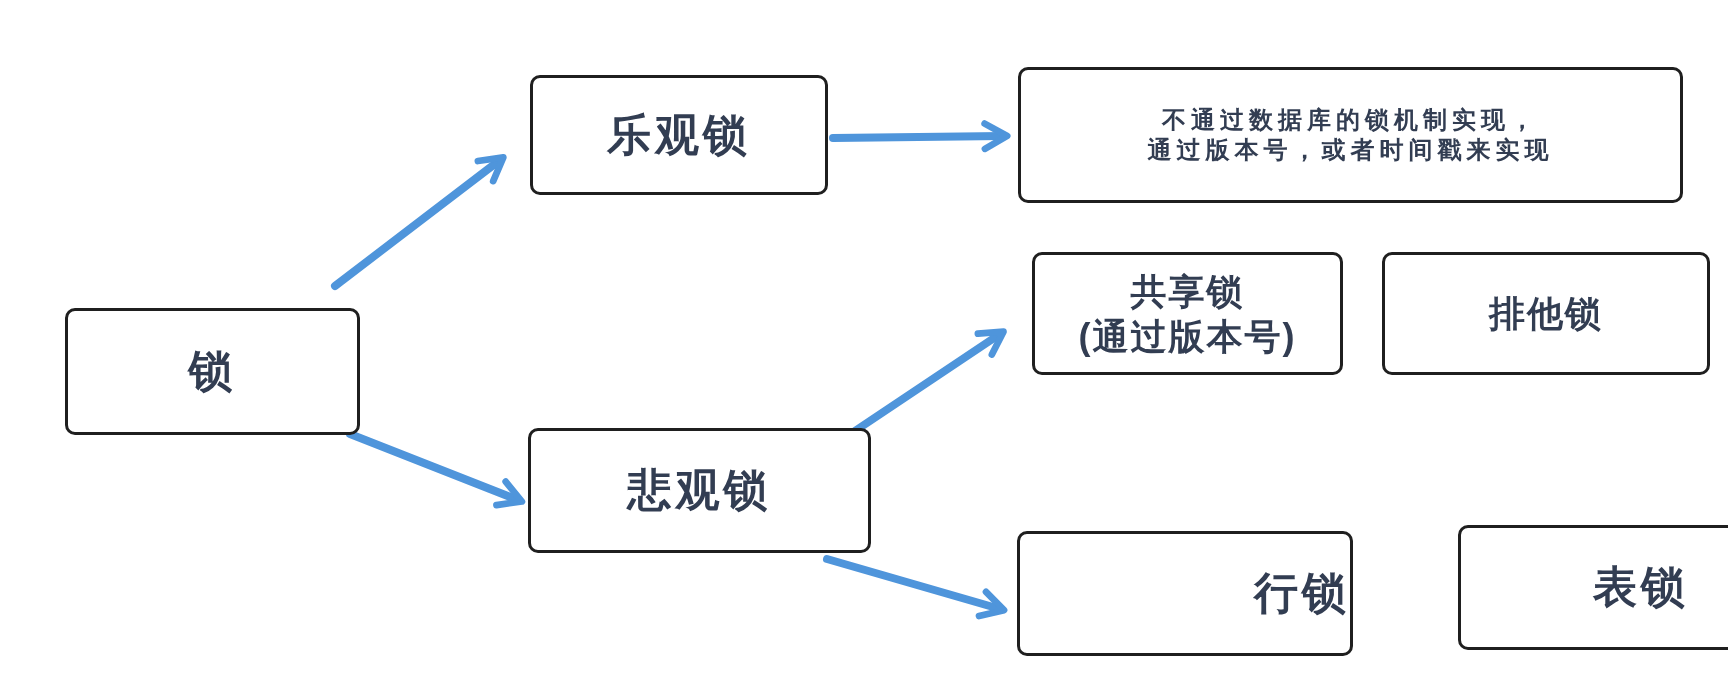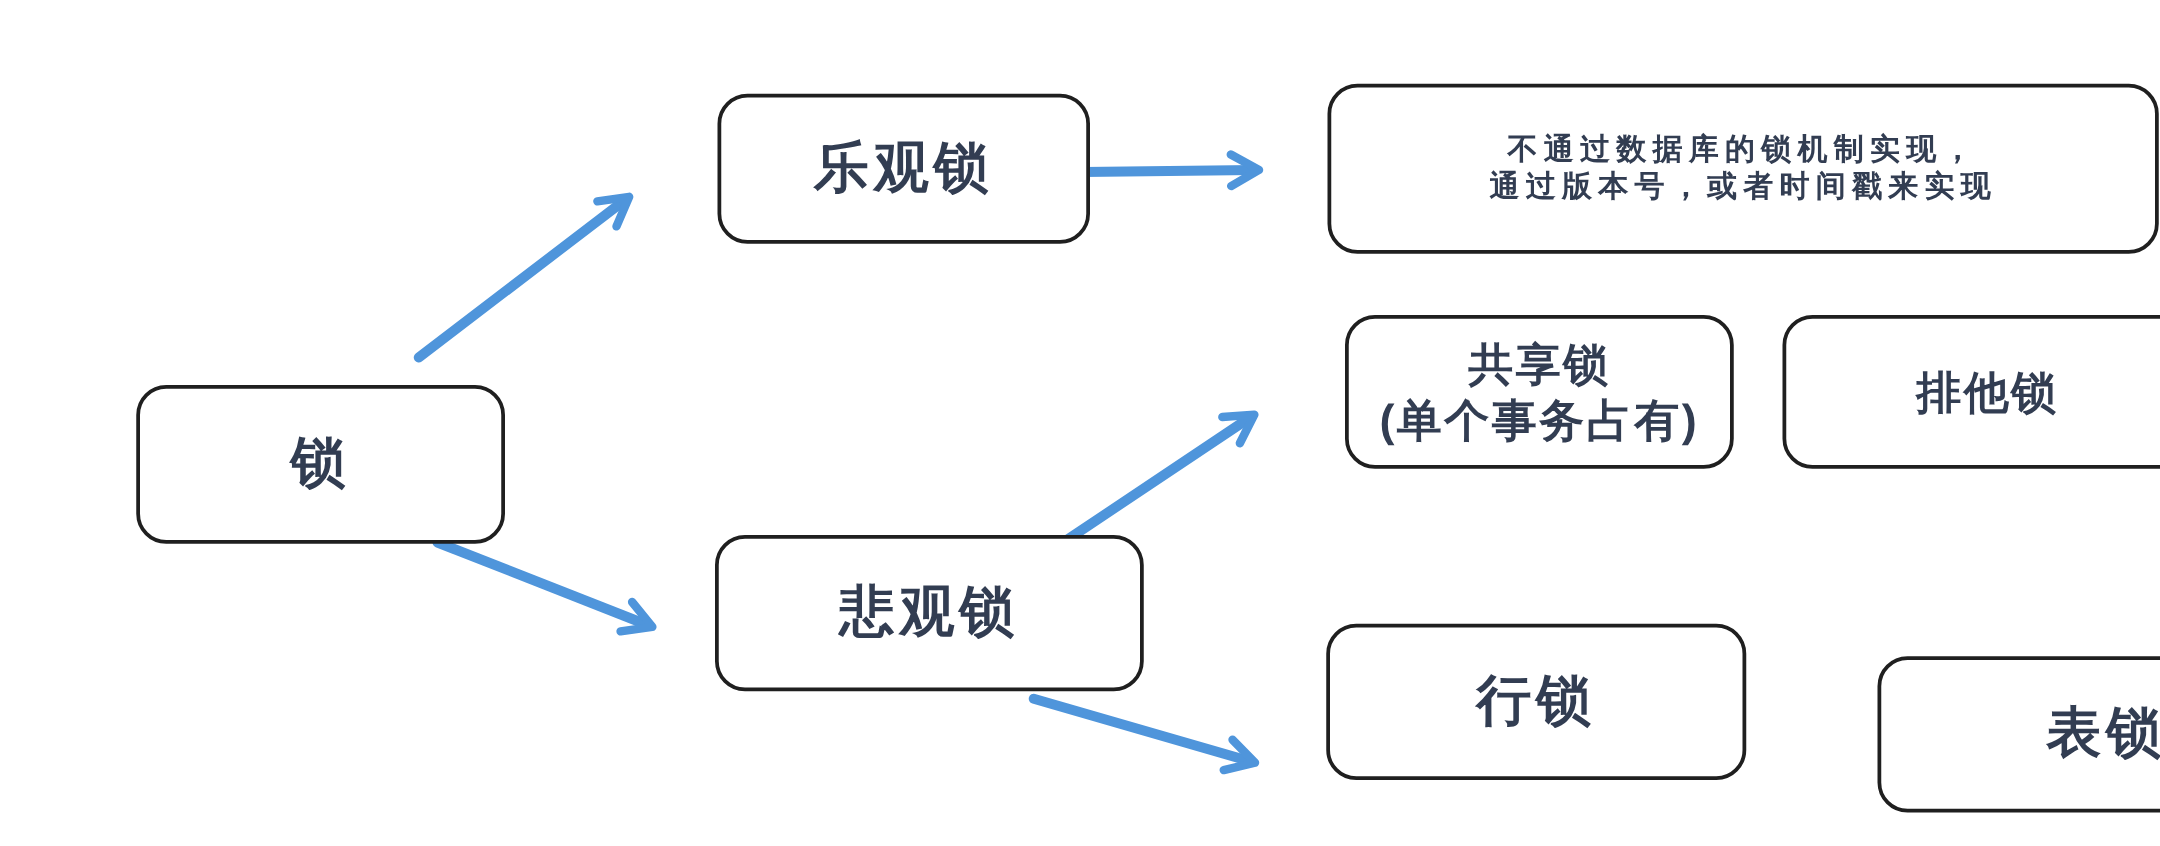--- a/index.html
+++ b/index.html
@@ -22,44 +22,43 @@
     stroke:var(--arrow);
     stroke-width:8;
     stroke-linecap:round;
     fill:none;
   }
   .node{
     position:absolute;
     z-index:2;
     background:var(--bg);
     border:3px solid var(--border);
-    border-radius:24px;
+    border-radius:10px;
     display:flex;
     flex-direction:column;
     align-items:center;
     justify-content:center;
     text-align:center;
     color:var(--text);
     font-weight:bold;
     box-sizing:border-box;
-    margin-left:44px;
   }
   .node .l1{font-size:44px;letter-spacing:4px;line-height:1.1;}
   .node.two-line .l1,
   .node.two-line .l2{font-size:36px;letter-spacing:2px;line-height:1.25;}
   .node.desc .l1,
   .node.desc .l2{font-size:24px;letter-spacing:5px;line-height:1.26;}
 
   #node-lock        {left:65px;  top:308px; width:295px; height:127px;}
   #node-optimistic  {left:530px; top:75px;  width:298px; height:120px;}
   #node-desc        {left:1018px;top:67px;  width:665px; height:136px;}
   #node-pessimistic {left:528px; top:428px; width:343px; height:125px;}
   #node-shared      {left:1032px;top:252px; width:311px; height:123px;}
   #node-exclusive   {left:1382px;top:252px; width:328px; height:123px;}
-  #node-row         {left:1017px;top:499px; width:336px; height:125px;}
+  #node-row         {left:1017px;top:531px; width:336px; height:125px;align-items:flex-end;}
   #node-table       {left:1458px;top:525px; width:366px; height:125px;}
 </style>
 </head>
 <body>
 
 <div class="canvas">
 
   <svg class="edges" viewBox="0 0 1728 677" xmlns="http://www.w3.org/2000/svg">
     <defs>
       <marker id="arrowhead" viewBox="0 0 12 12" refX="8.5" refY="6" markerWidth="4.2" markerHeight="4.2" orient="auto" markerUnits="strokeWidth">
@@ -85,21 +84,21 @@
     <span class="l1">不通过数据库的锁机制实现，</span>
     <span class="l2">通过版本号，或者时间戳来实现</span>
   </div>
 
   <div class="node" id="node-pessimistic">
     <span class="l1">悲观锁</span>
   </div>
 
   <div class="node two-line" id="node-shared">
     <span class="l1">共享锁</span>
-    <span class="l2">(单个事务占有)</span>
+    <span class="l2">(通过版本号)</span>
   </div>
 
   <div class="node two-line" id="node-exclusive">
     <span class="l1">排他锁</span>
   </div>
 
   <div class="node" id="node-row">
     <span class="l1">行锁</span>
   </div>
 

